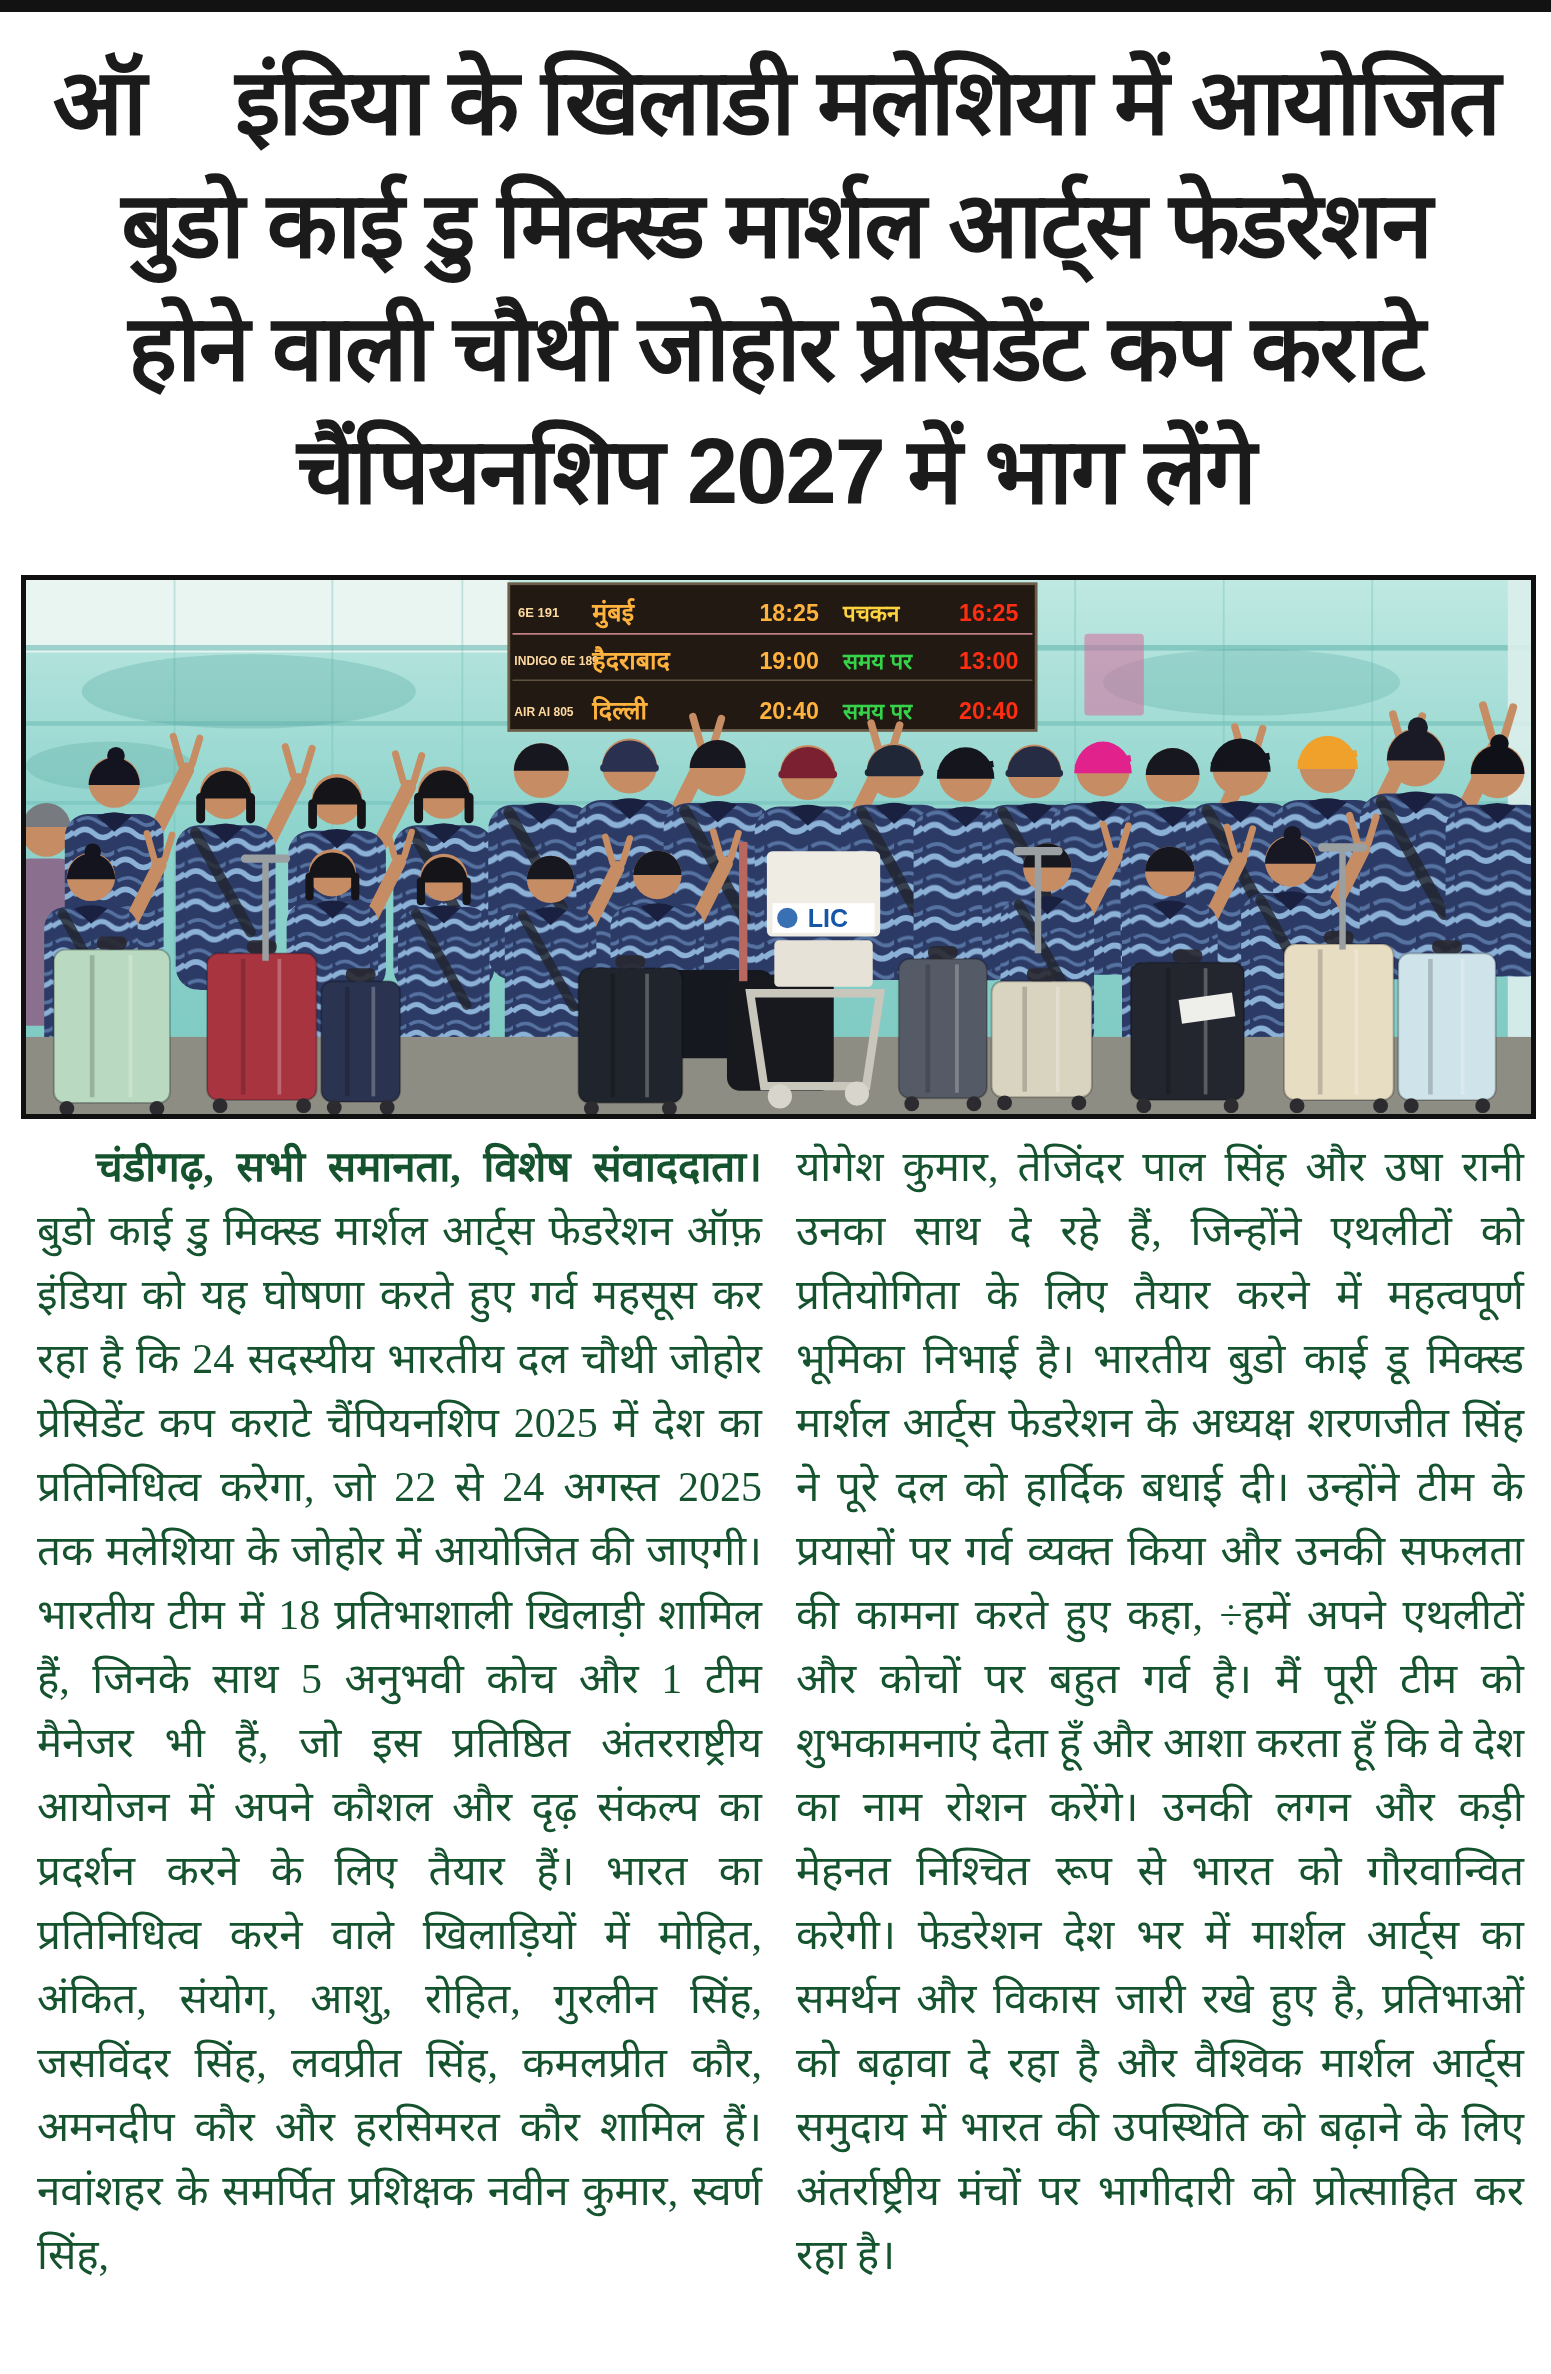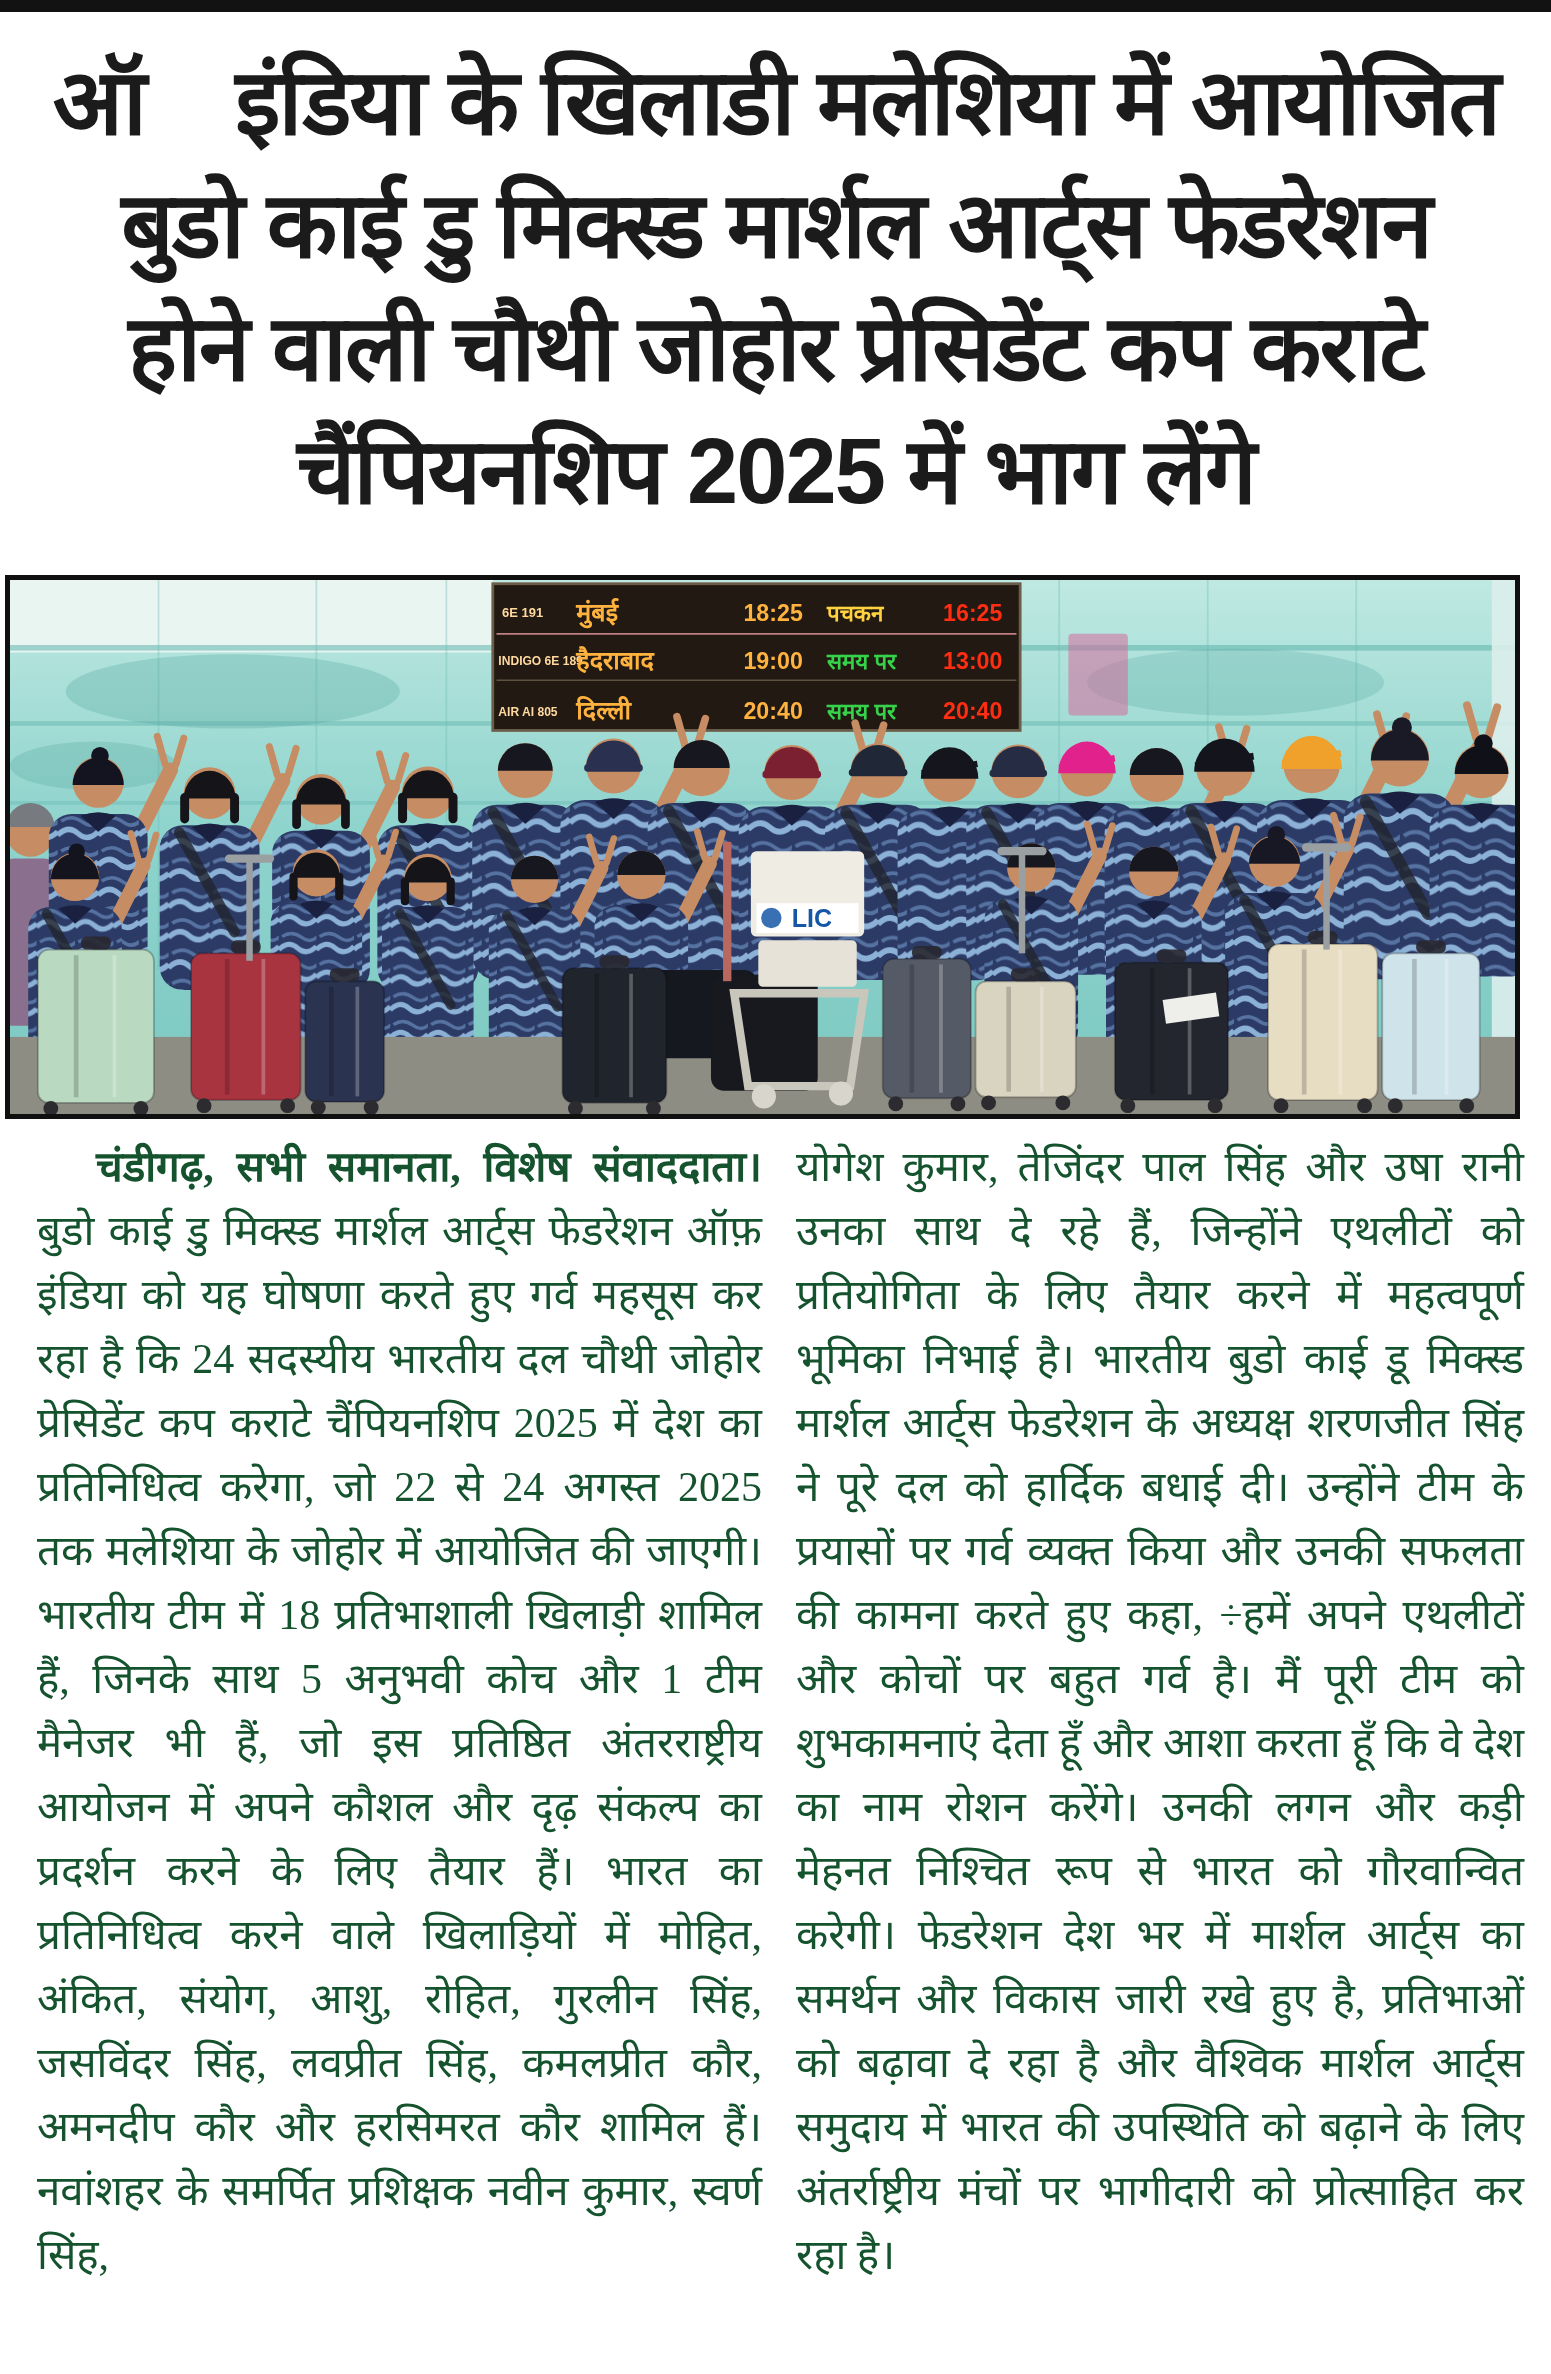--- a/index.html
+++ b/index.html
@@ -3,21 +3,21 @@
 <meta charset="utf-8">
 <style>
   html,body{margin:0;padding:0;background:#ffffff;}
   .page{position:relative;width:1552px;height:2375px;background:#fff;overflow:hidden;
         font-family:"Liberation Serif","DejaVu Serif",serif;}
   .topbar{position:absolute;top:0;left:0;width:1552px;height:12px;background:#121212;}
   .headline{position:absolute;top:41px;left:26px;width:1500px;text-align:center;
         font-family:"Liberation Sans","DejaVu Sans",sans-serif;font-weight:700;
         font-size:92px;line-height:123px;color:#1b1b1b;letter-spacing:-1.9px;}
   .headline div{white-space:nowrap;}
-  .photo-frame{position:absolute;top:575px;left:5px;width:1515px;height:544px;
+  .photo-frame{position:absolute;top:575px;left:21px;width:1515px;height:544px;
         border:5.6px solid #101010;box-sizing:border-box;background:#95d6cf;}
   .photo-frame svg{display:block;width:100%;height:100%;}
   .col{position:absolute;top:1135px;width:725px;font-size:42px;line-height:64px;
         text-align:justify;color:#14532d;}
   .col p{margin:0;}
   .col-left{left:37px;}
   .col-left p{text-indent:59px;}
   .col-right{left:796px;width:728px;}
   .dl{font-weight:700;}
   .board-txt{font-family:"Liberation Sans","DejaVu Sans",sans-serif;font-weight:700;}
@@ -26,21 +26,21 @@
 <body>
 
 <div class="page">
 
   <div class="topbar"></div>
 
   <div class="headline">
     <div>ऑ इंडिया के खिलाडी मलेशिया में आयोजित</div>
     <div>बुडो काई डु मिक्स्ड मार्शल आर्ट्स फेडरेशन</div>
     <div>होने वाली चौथी जोहोर प्रेसिडेंट कप कराटे</div>
-    <div>चैंपियनशिप 2025 में भाग लेंगे</div>
+    <div>चैंपियनशिप 2027 में भाग लेंगे</div>
   </div>
 
   <div class="photo-frame">
     <svg viewBox="0 0 1621 575" preserveAspectRatio="none">
       <defs>
         <linearGradient id="bgGrad" x1="0" y1="0" x2="0" y2="1">
           <stop offset="0" stop-color="#bfe9e2"></stop>
           <stop offset="0.45" stop-color="#8fd4cd"></stop>
           <stop offset="1" stop-color="#7cc8c2"></stop>
         </linearGradient>

